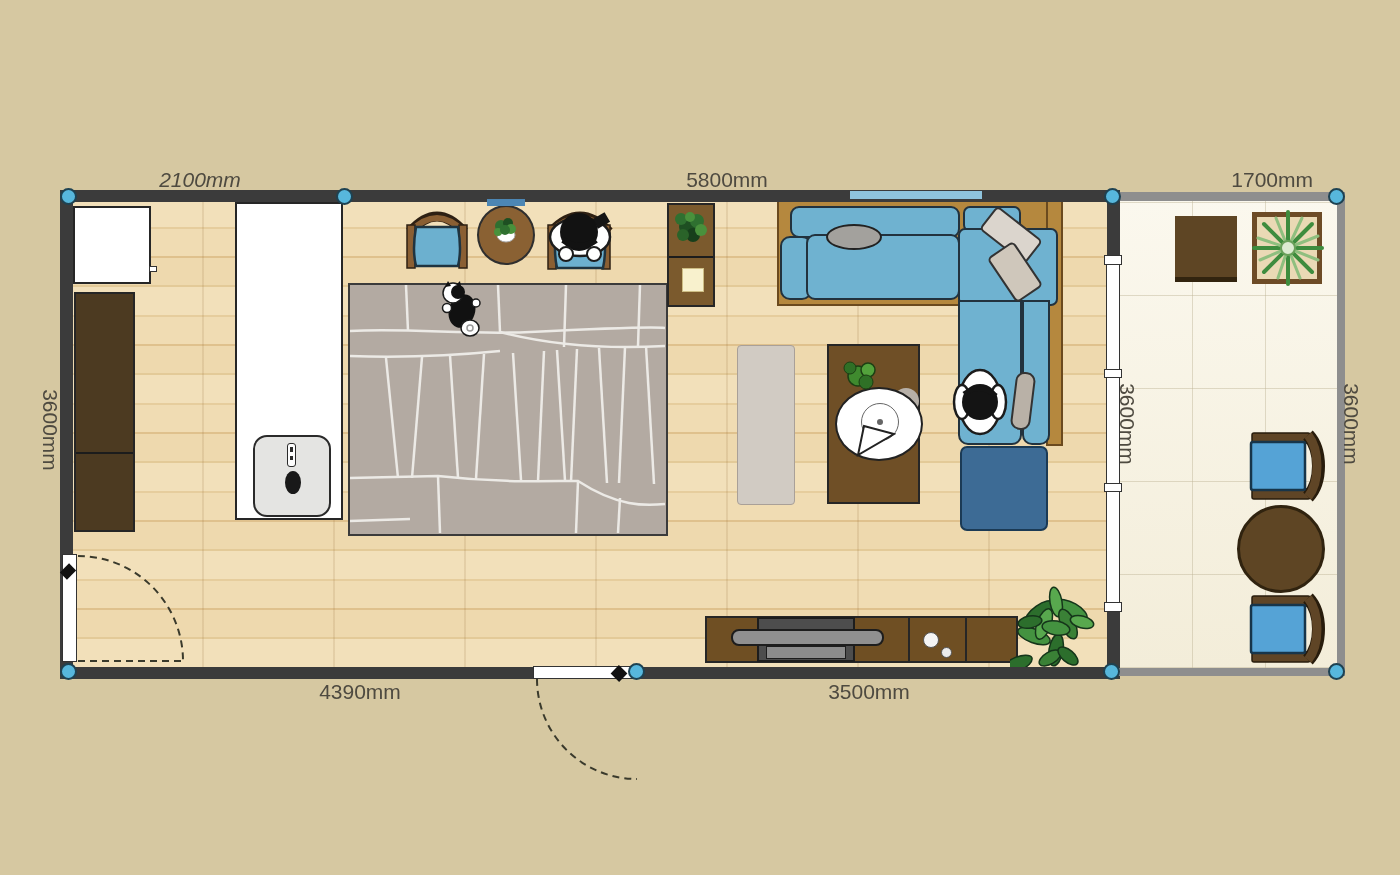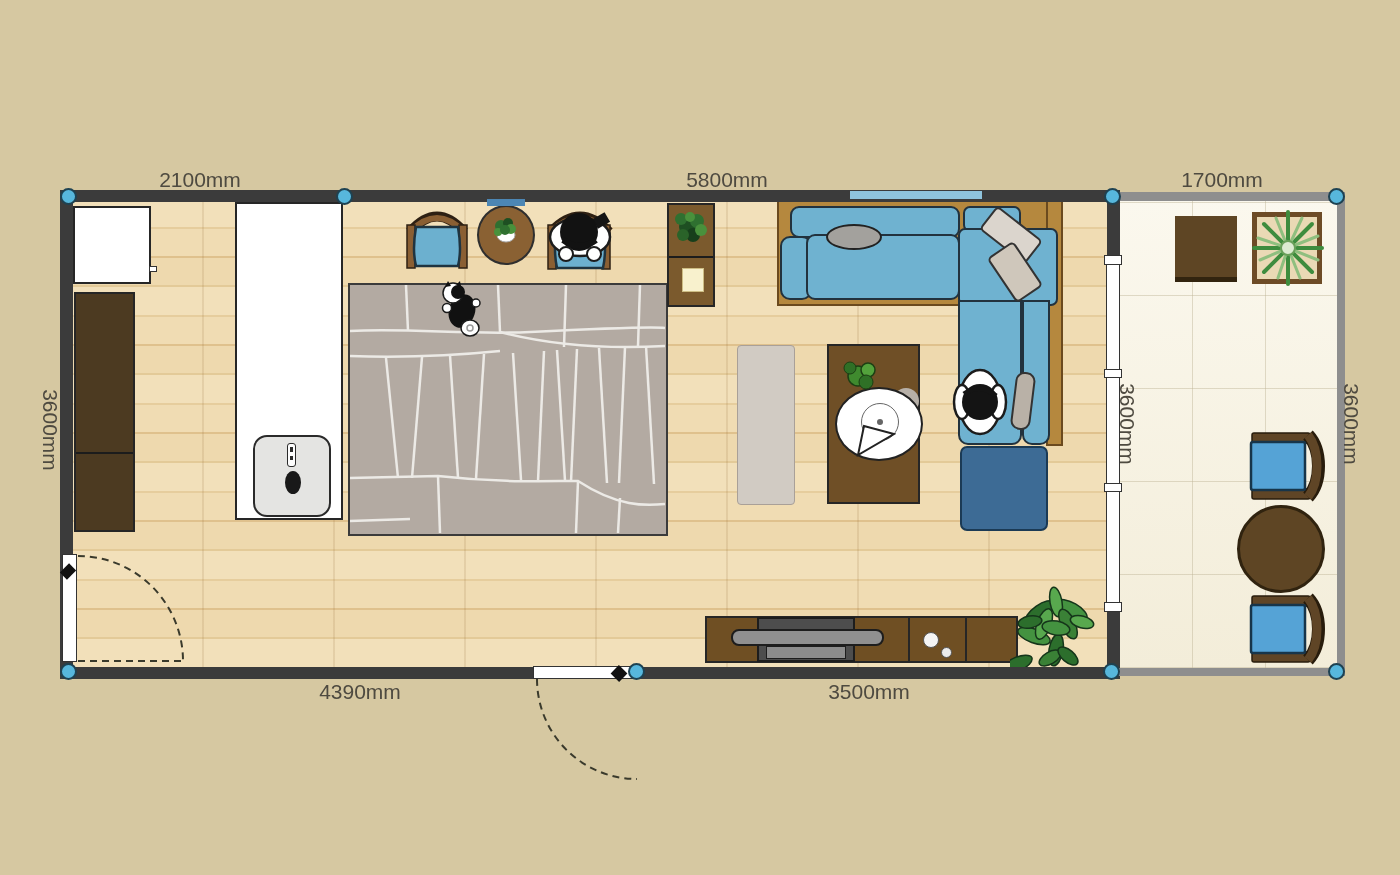--- a/index.html
+++ b/index.html
@@ -285,22 +285,22 @@
 
   <div class="handle" style="left:60px;top:188px;"></div>
   <div class="handle" style="left:336px;top:188px;"></div>
   <div class="handle" style="left:1104px;top:188px;"></div>
   <div class="handle" style="left:1328px;top:188px;"></div>
   <div class="handle" style="left:60px;top:663px;"></div>
   <div class="handle" style="left:628px;top:663px;"></div>
   <div class="handle" style="left:1103px;top:663px;"></div>
   <div class="handle" style="left:1328px;top:663px;"></div>
 
-  <div class="dim" style="left:145px;top:168px;">2100mm</div>
+  <div class="dim" style="left:145px;top:168px;font-style:italic;">2100mm</div>
   <div class="dim" style="left:672px;top:168px;">5800mm</div>
-  <div class="dim" style="left:1167px;top:168px;">1700mm</div>
+  <div class="dim" style="left:1203px;top:168px;text-align:right;">1700mm</div>
   <div class="dim vert" style="left:-4px;top:419px;">3600mm</div>
   <div class="dim vert" style="left:1073px;top:413px;">3600mm</div>
   <div class="dim vert" style="left:1297px;top:413px;">3600mm</div>
   <div class="dim" style="left:305px;top:680px;">4390mm</div>
   <div class="dim" style="left:814px;top:680px;">3500mm</div>
 
 </div>
 
 </body></html>

